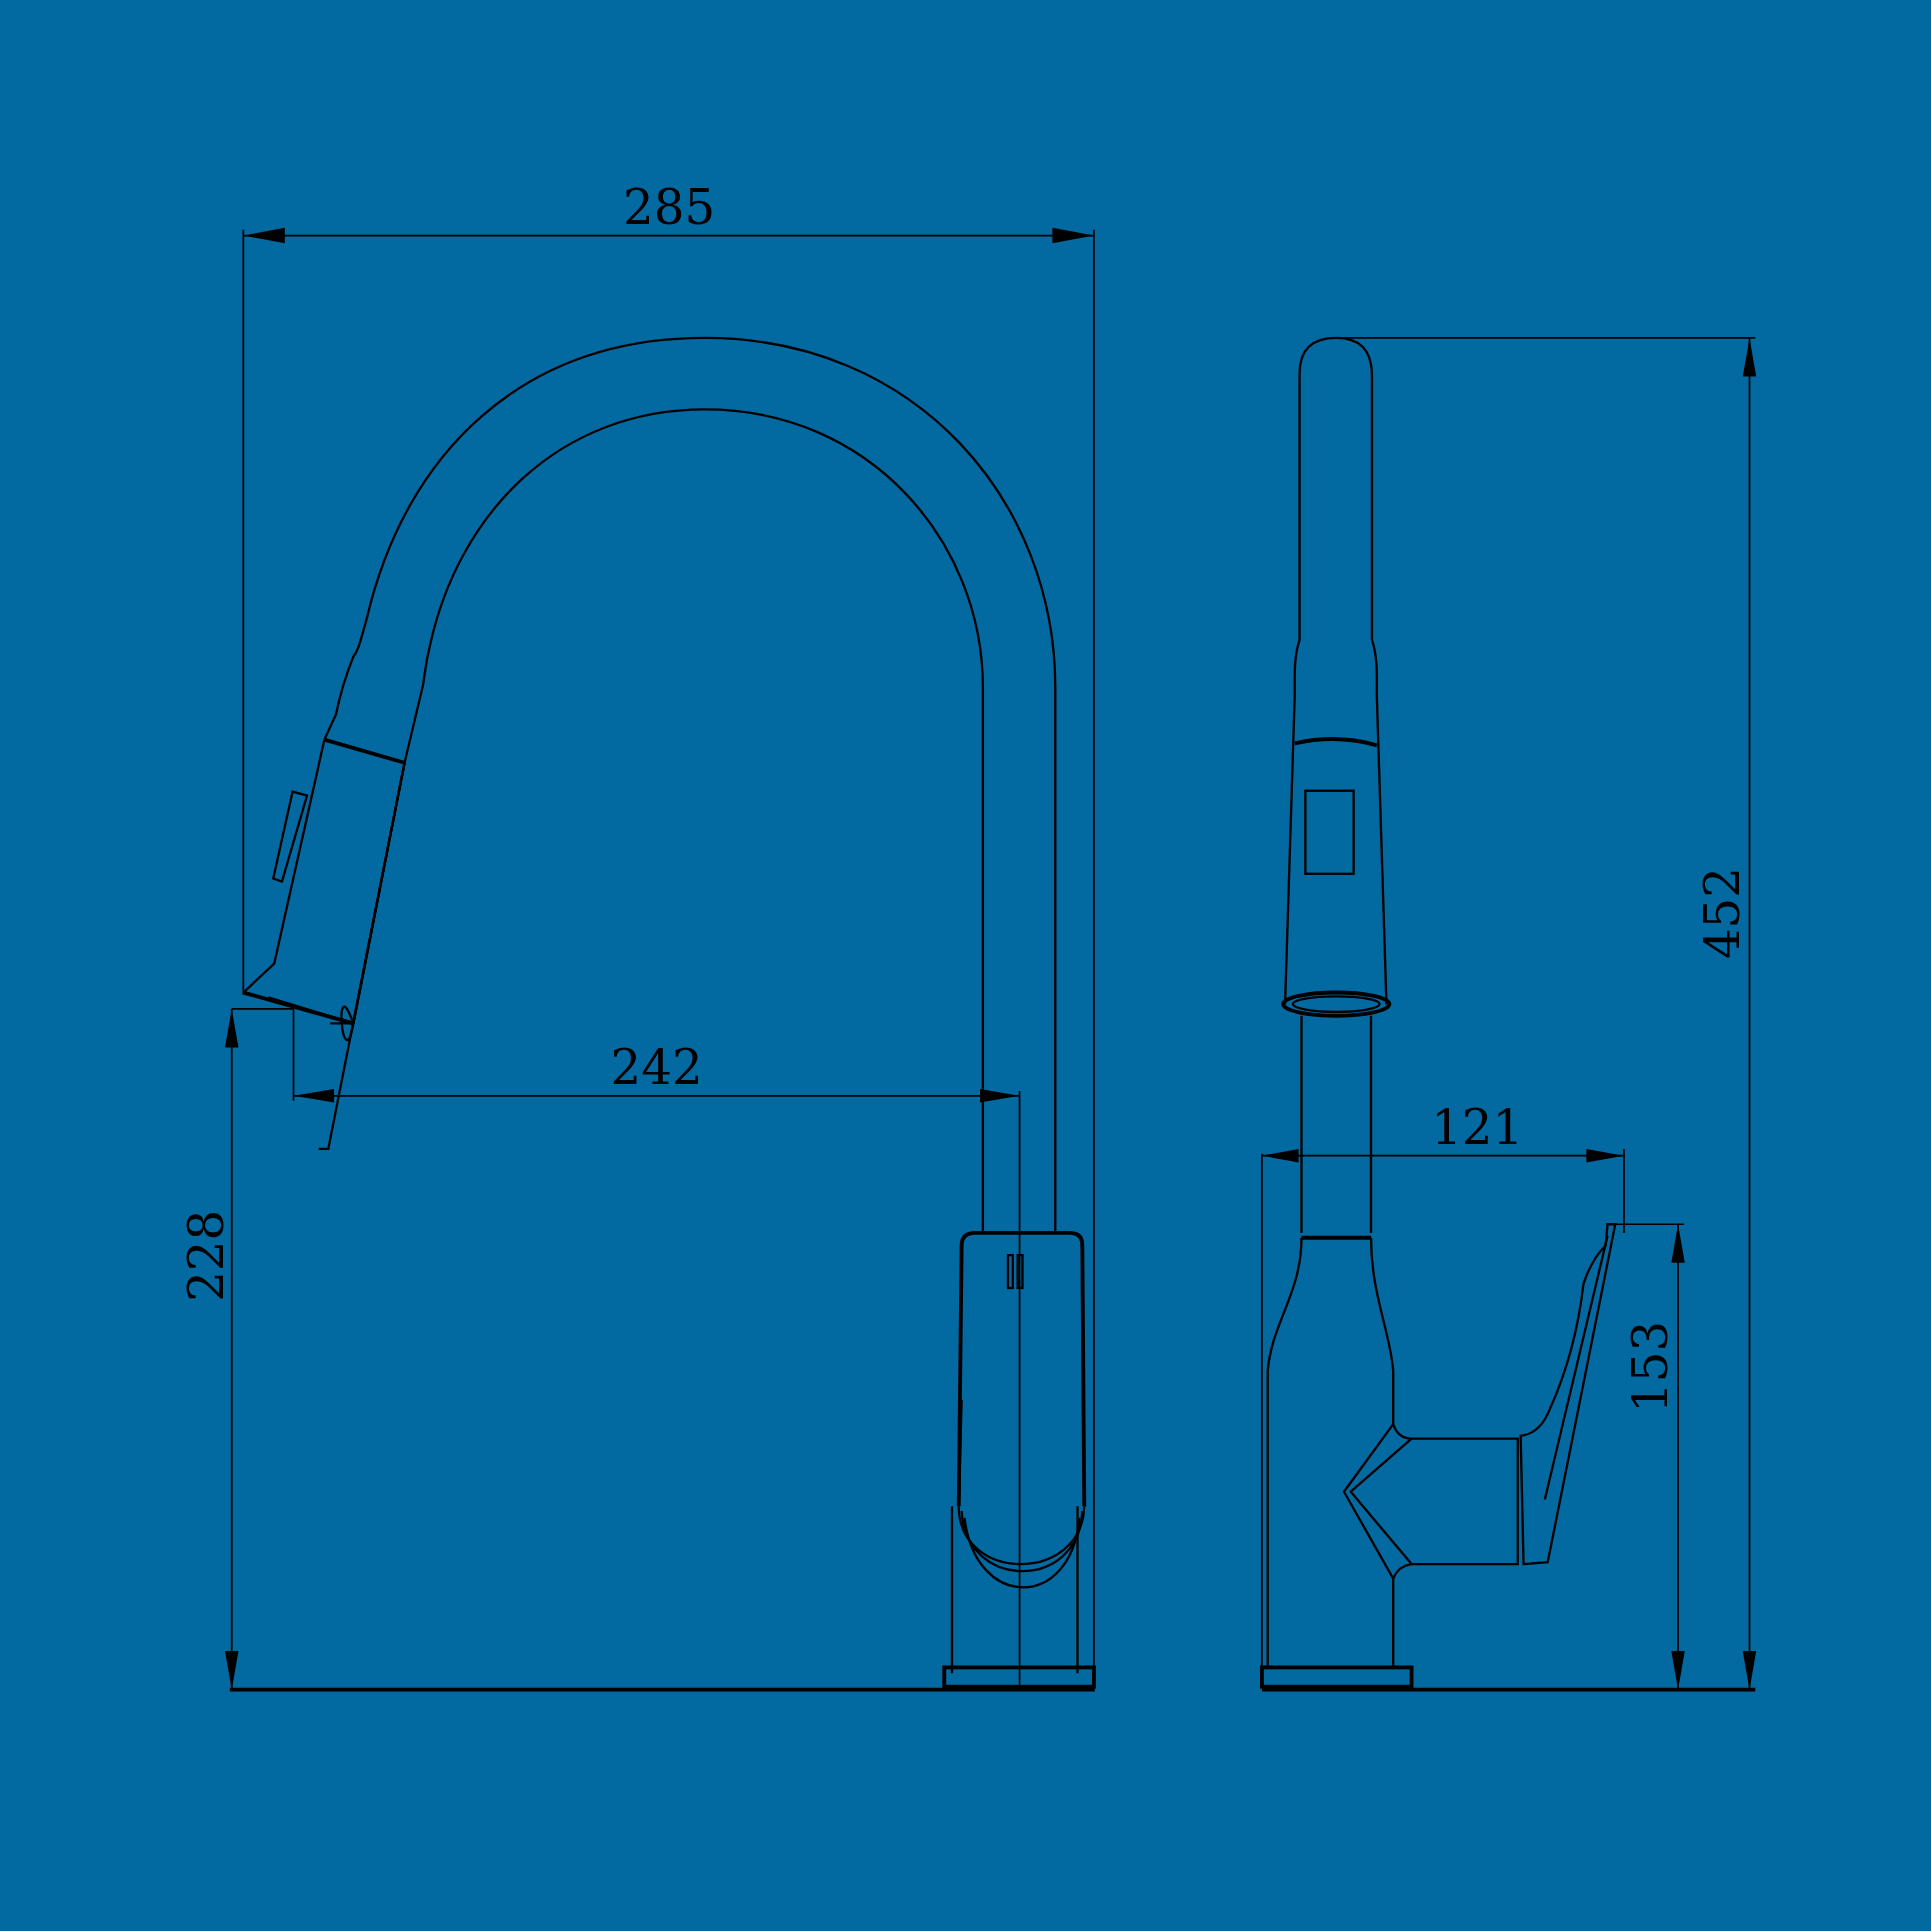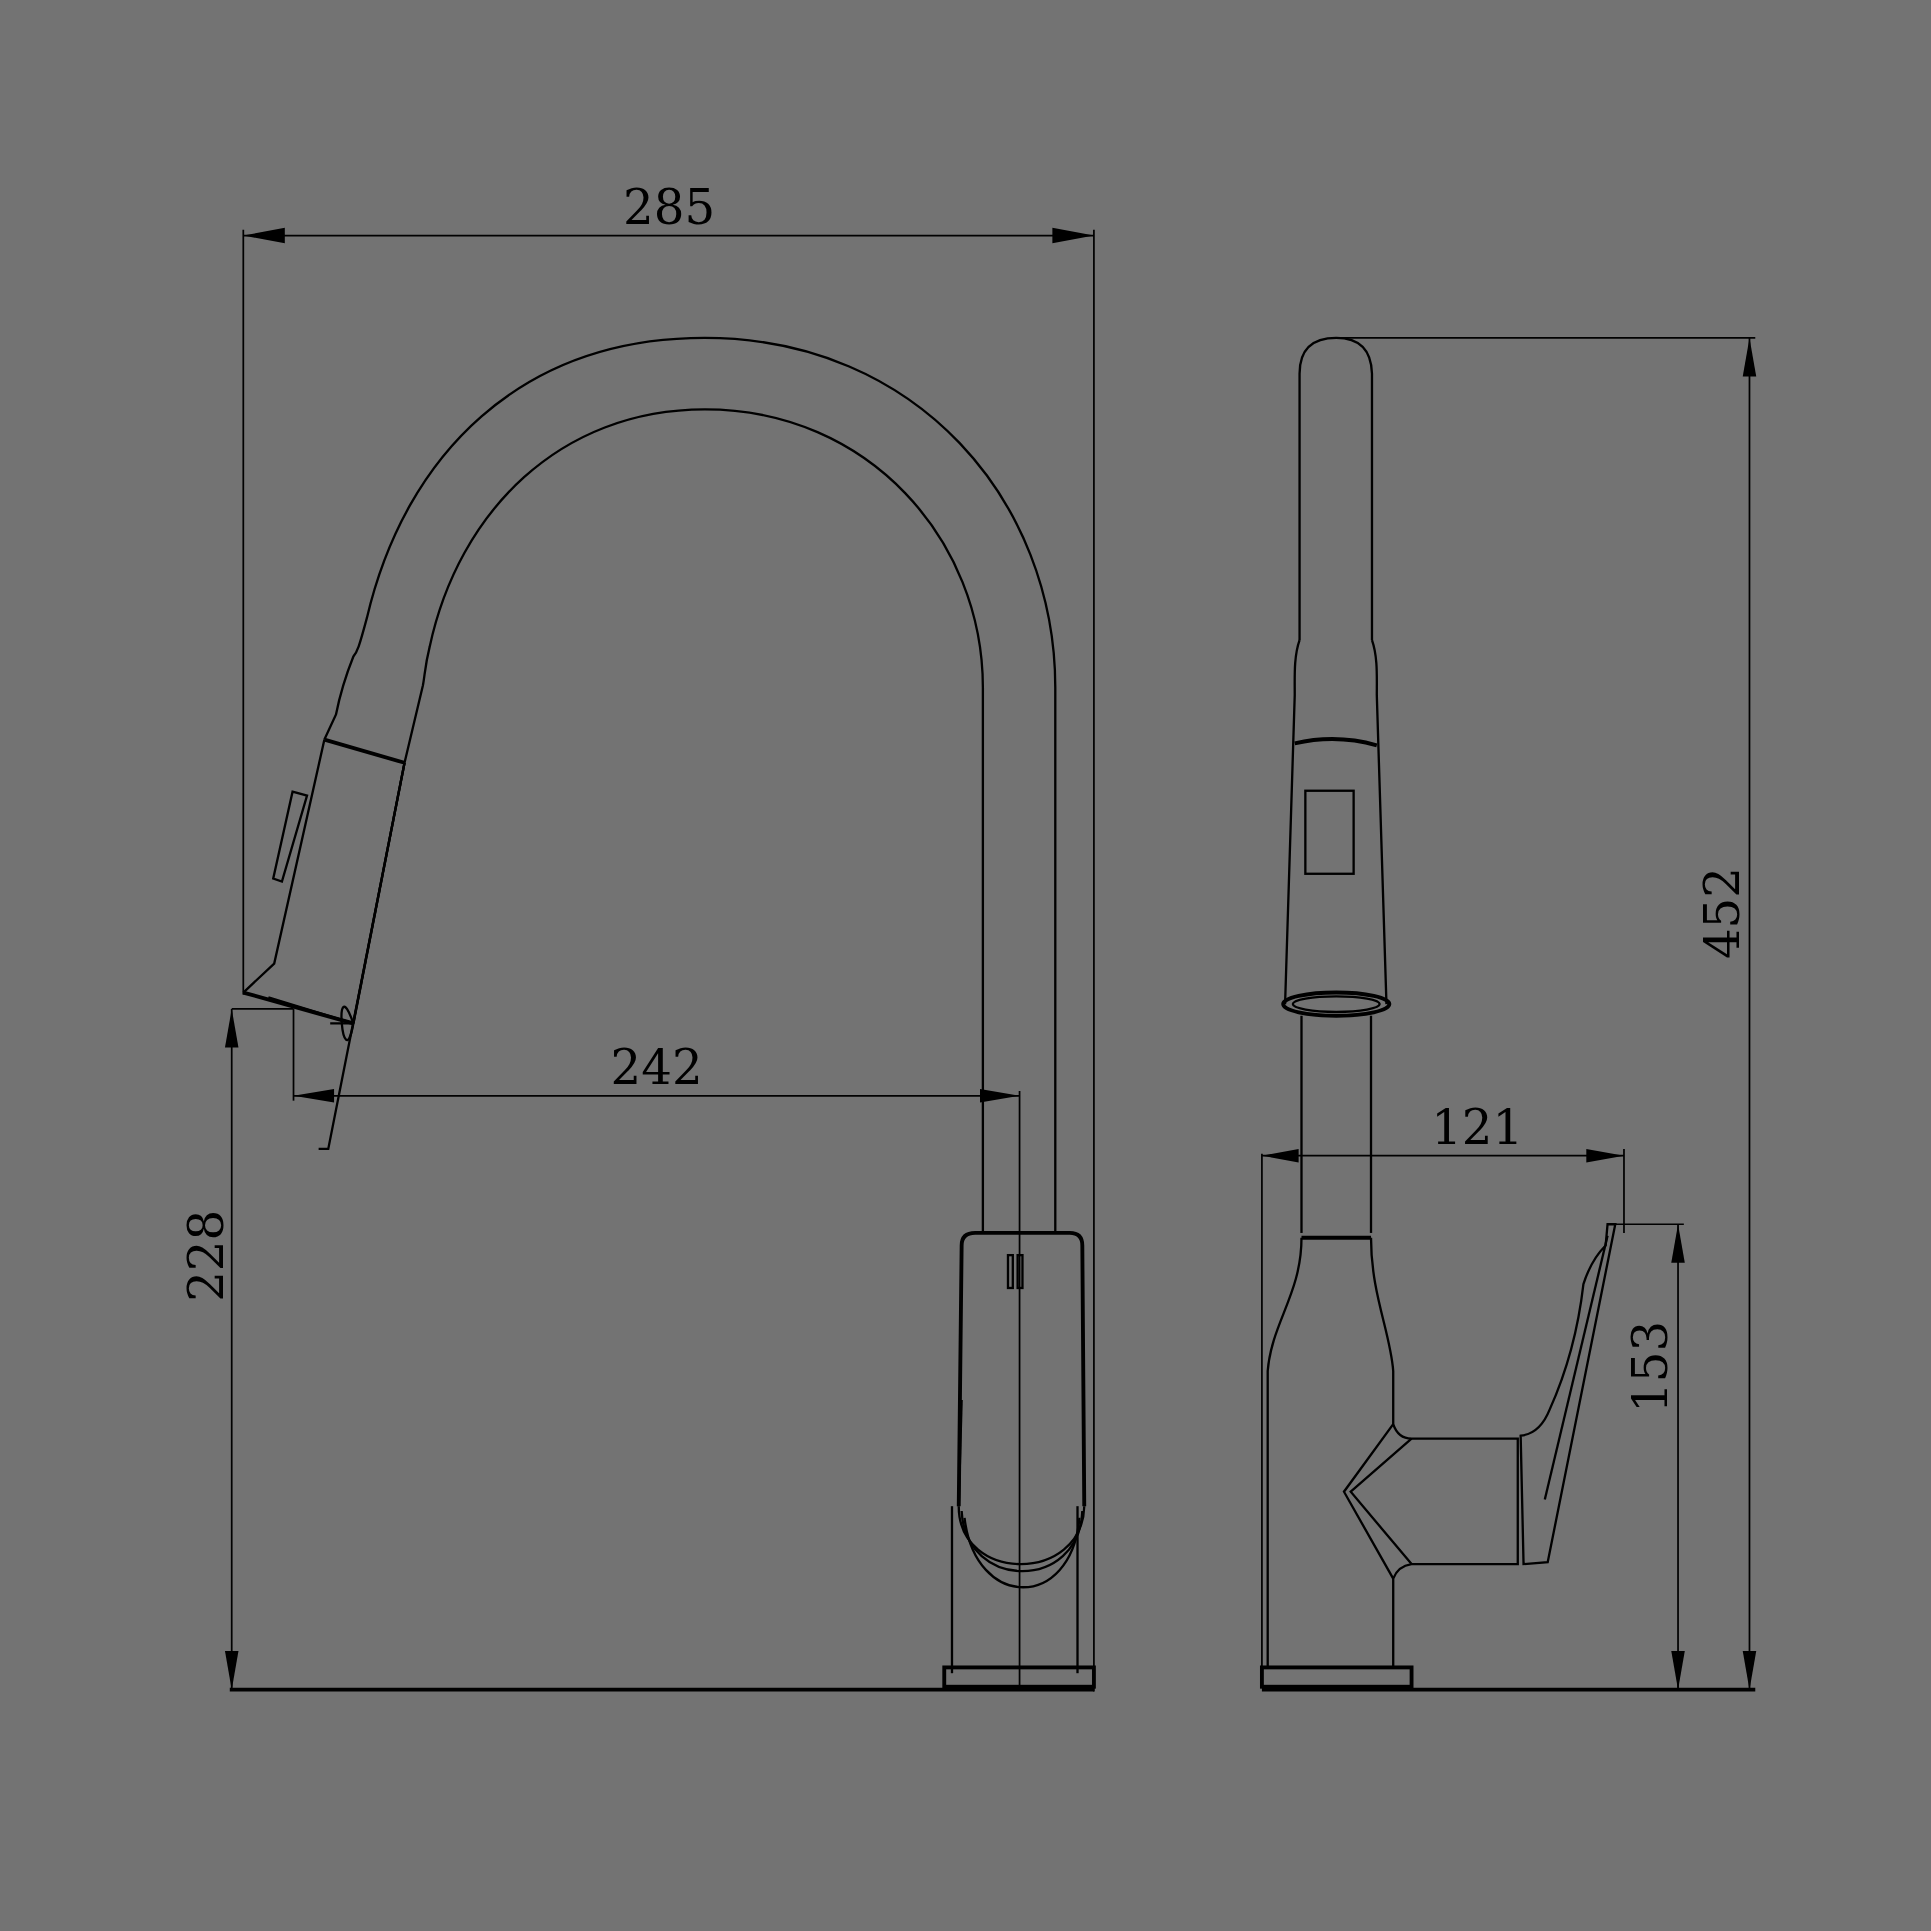--- a/index.html
+++ b/index.html
@@ -1,16 +1,16 @@
 <!DOCTYPE html>
 <html><head>
 <meta charset="utf-8">
 <style>
   html, body { margin: 0; padding: 0; background: #ffffff; }
-  #canvas { position: relative; width: 1931px; height: 1931px; background: #737373; overflow: hidden; }
+  #canvas { position: relative; width: 1931px; height: 1931px; background: #0369a1; overflow: hidden; }
   svg { position: absolute; left: 0; top: 0; }
   .ln { stroke: #000; fill: none; stroke-width: 2.4; }
   .thin { stroke: #000; fill: none; stroke-width: 1.8; }
   .thick { stroke: #000; fill: none; stroke-width: 4; }
   .arrow { fill: #000; stroke: none; }
   .dimtxt { font-family: "DejaVu Serif", "Liberation Serif", serif; font-size: 50px; fill: #000; transform-box: fill-box; }
 </style>
 </head>
 <body>
 

